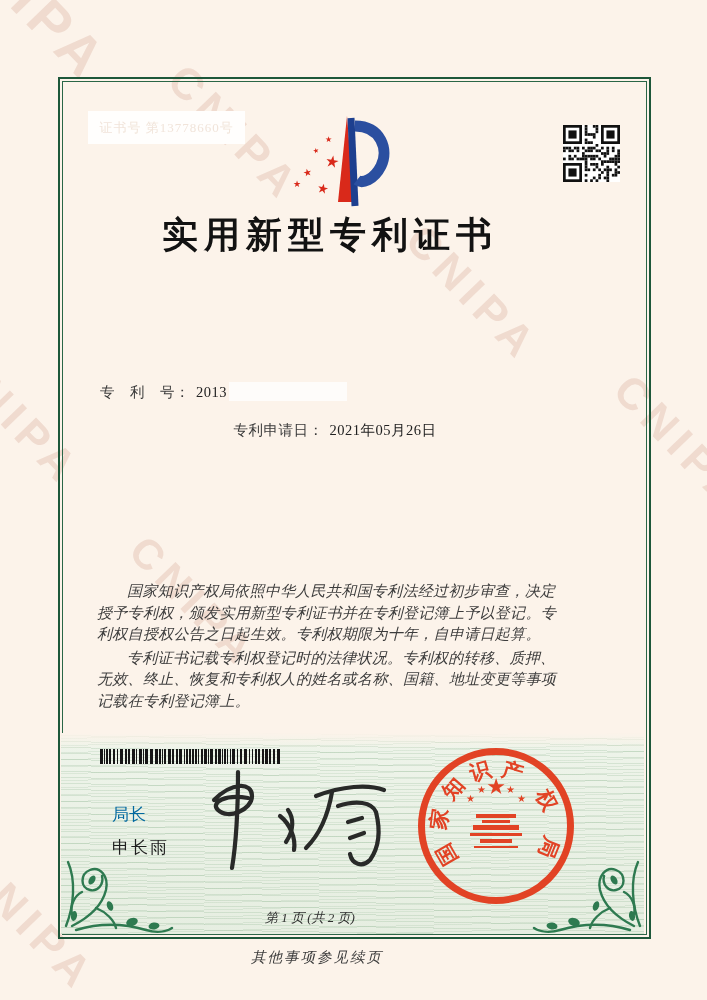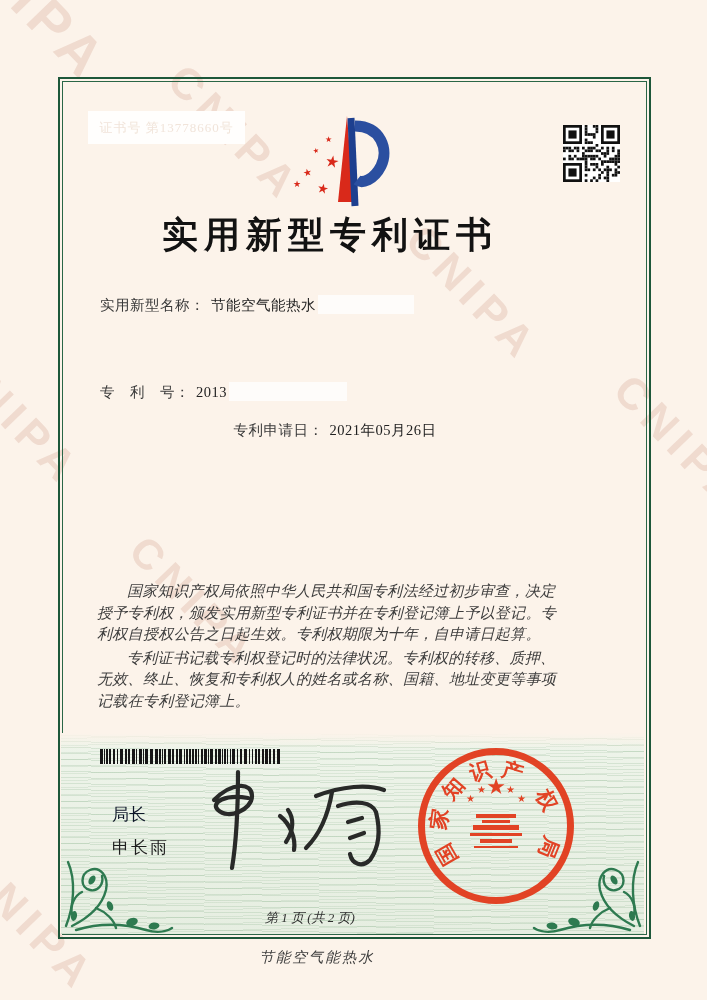--- a/index.html
+++ b/index.html
@@ -54,21 +54,21 @@
       linear-gradient(#eef4ea,#e6eee1);}
   .flourish{position:absolute; z-index:2; width:113px; height:111px;}
   .flourish.fl{left:62px; top:822px;}
   .flourish.fr{left:531px; top:822px; transform:scaleX(-1);}
   
   .barcode{position:absolute; left:100px; top:749px; width:186px; height:15px; z-index:2;
     font-size:0; white-space:nowrap; overflow:hidden;}
   .barcode i{display:inline-block; height:100%; background:#161616;}
   
   .director-title{position:absolute; left:112px; top:803px; z-index:2;
-    font-family:"Liberation Sans","DejaVu Sans",sans-serif; font-size:17px; color:#0f172a;}
+    font-family:"Liberation Sans","DejaVu Sans",sans-serif; font-size:17px; color:#0369a1;}
   .director-name{position:absolute; left:112px; top:836px; z-index:2;
     font-family:Liberation Serif, serif; font-size:17px; color:#1f1f1f; letter-spacing:2px;}
   .signature{position:absolute; left:192px; top:766px; z-index:2;}
   
   .seal{position:absolute; left:418px; top:748px; width:156px; height:156px; z-index:3; opacity:.95;}
   .seal-ring{position:absolute; inset:0; border:7px solid #e23a1b; border-radius:50%;}
   .seal-char{position:absolute; left:50%; top:50%; width:24px; height:24px; margin:-12px 0 0 -12px;
     text-align:center; font-size:21px; font-weight:bold; color:#e23a1b; line-height:24px;}
   .emblem{position:absolute; left:46px; top:30px; width:64px; height:78px;}
   .emblem .bstar{position:absolute; left:50%; transform:translateX(-50%); top:-2px; font-size:22px;
@@ -237,23 +237,20 @@
         <rect x="38" y="0" width="19" height="19" fill="#111"></rect>
         <rect x="40.714285714285715" y="2.7142857142857144" width="13.571428571428573" height="13.571428571428573" fill="#fff"></rect>
         <rect x="43.42857142857143" y="5.428571428571429" width="8.142857142857142" height="8.142857142857142" fill="#111"></rect>
         <rect x="0" y="38" width="19" height="19" fill="#111"></rect>
         <rect x="2.7142857142857144" y="40.714285714285715" width="13.571428571428573" height="13.571428571428573" fill="#fff"></rect>
         <rect x="5.428571428571429" y="43.42857142857143" width="8.142857142857142" height="8.142857142857142" fill="#111"></rect>
       </svg></div>
 
   <div class="title">实用新型专利证书</div>
 
-  <div class="row r-name" style="top:295px;">
-    <span class="lbl">实用新型名称：</span><span class="val">节能空气能热水</span><span class="redact"></span>
-  </div>
   <div class="row r-patno" style="top:382px;">
     <span class="lbl">专　利　号：</span><span class="val">2013</span><span class="redact"></span>
   </div>
   <div class="row" style="top:421px;text-align:center;">
     <span class="lbl">专利申请日：</span><span class="val">2021年05月26日</span>
   </div>
 
   <div class="paras">
     <p>国家知识产权局依照中华人民共和国专利法经过初步审查，决定授予专利权，颁发实用新型专利证书并在专利登记簿上予以登记。专利权自授权公告之日起生效。专利权期限为十年，自申请日起算。</p>
     <p>专利证书记载专利权登记时的法律状况。专利权的转移、质押、无效、终止、恢复和专利权人的姓名或名称、国籍、地址变更等事项记载在专利登记簿上。</p>
@@ -331,15 +328,15 @@
       <span class="bar" style="left:12px; top:36px; width:40px; height:4px;"></span>
       <span class="bar" style="left:18px; top:42px; width:28px; height:3px;"></span>
       <span class="bar" style="left:9px;  top:47px; width:46px; height:5px;"></span>
       <span class="bar" style="left:6px;  top:55px; width:52px; height:3px;"></span>
       <span class="bar" style="left:16px; top:61px; width:32px; height:4px;"></span>
       <span class="bar" style="left:10px; top:68px; width:44px; height:2px;"></span>
     </div>
   </div>
 
   <div class="pagenum">第 1 页 (共 2 页)</div>
-  <div class="footnote">节能空气能热水</div>
+  <div class="footnote">其他事项参见续页</div>
 
 </div>
 
 </body></html>

